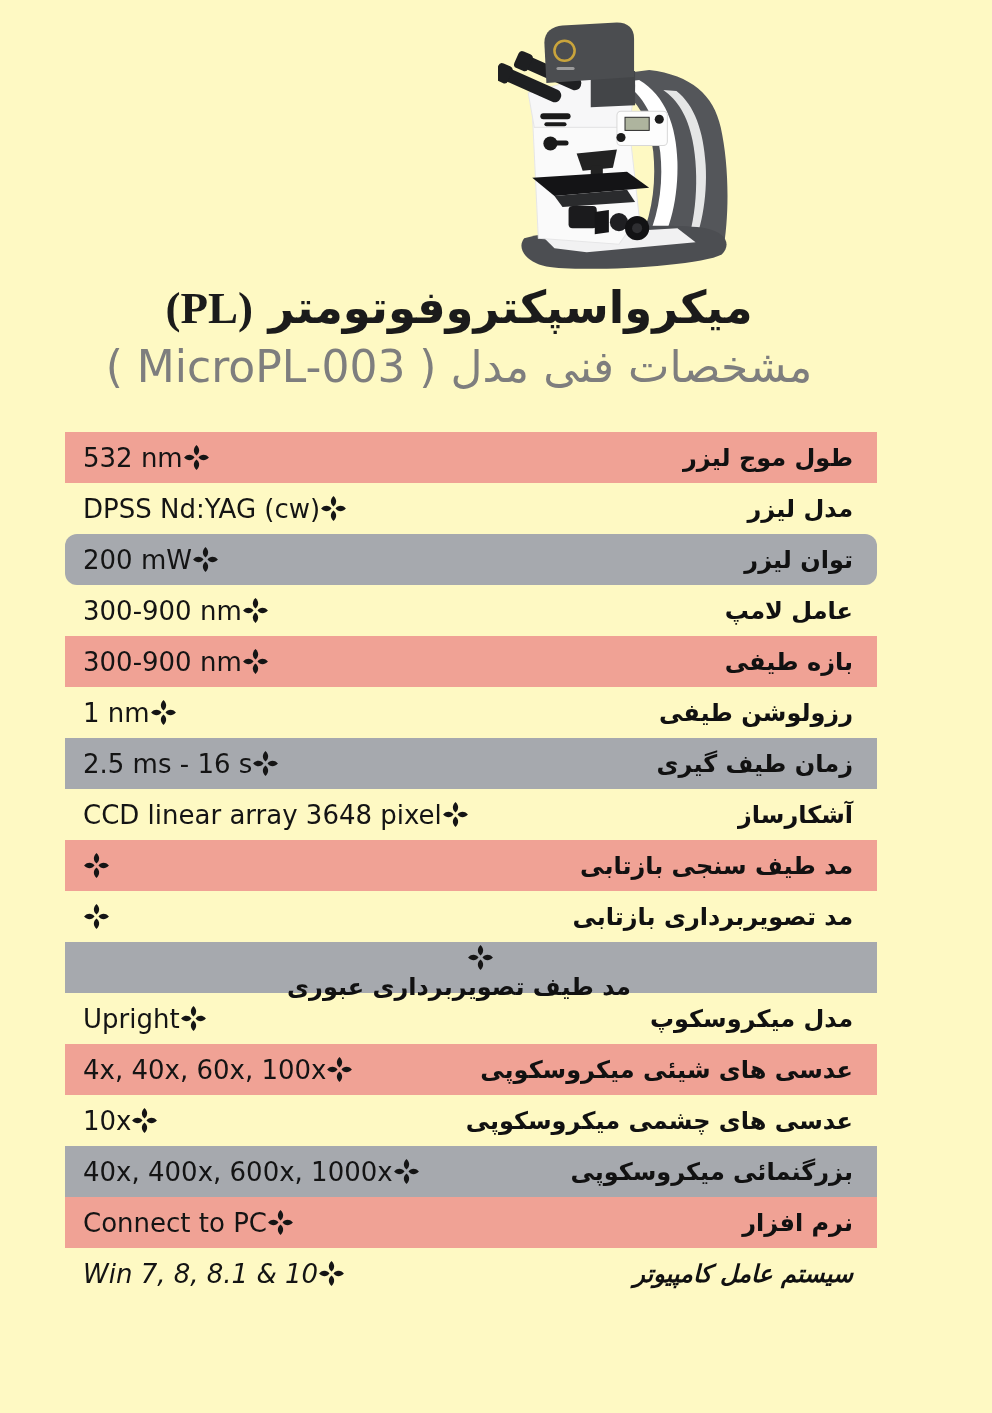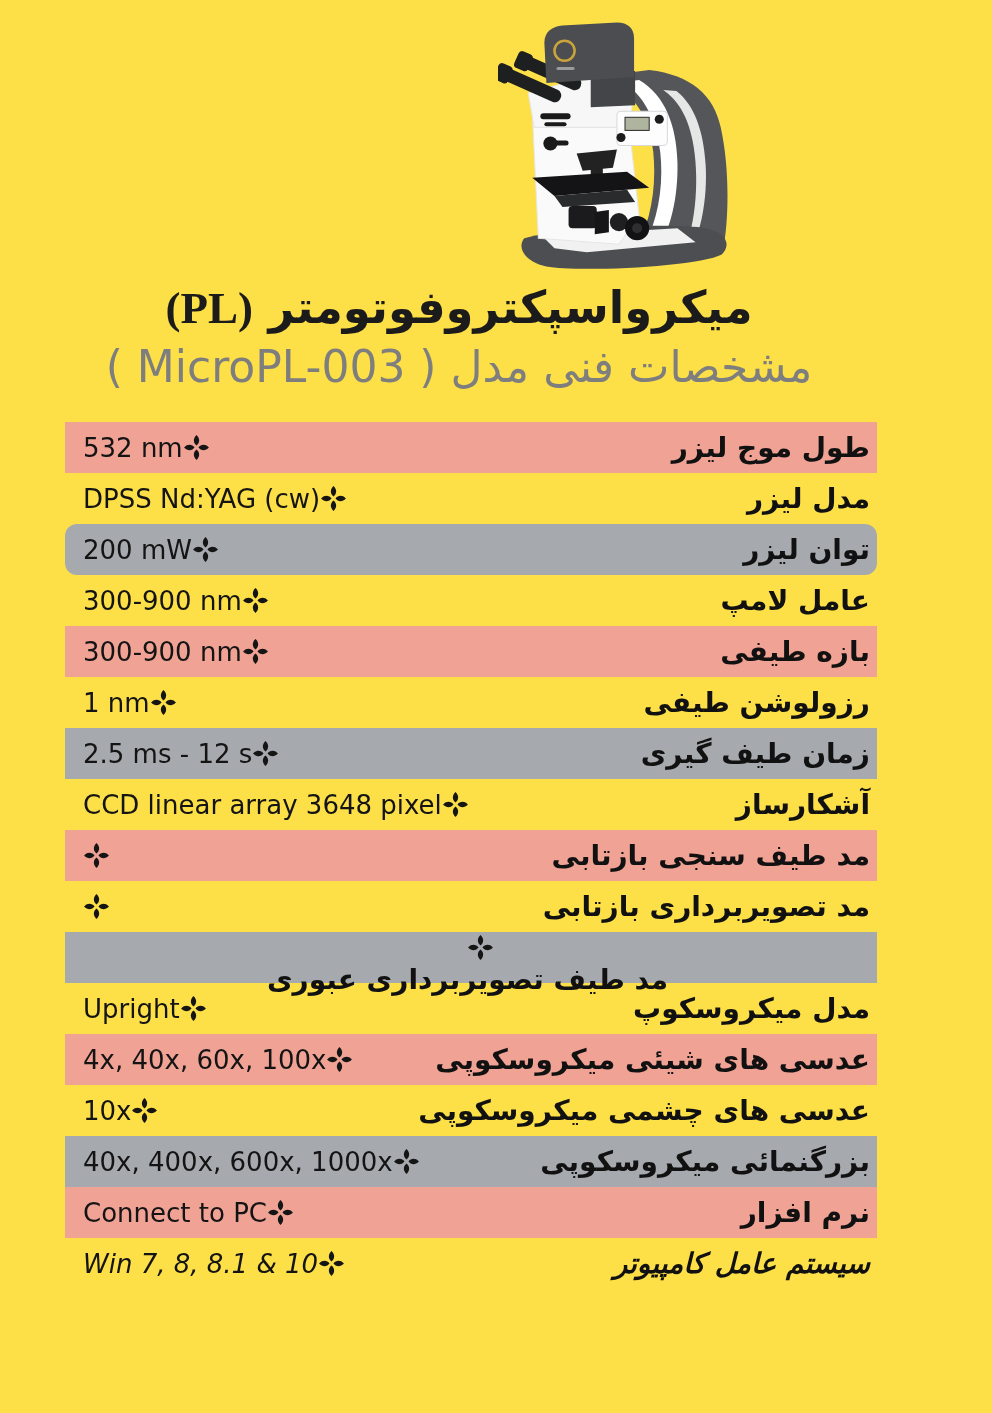--- a/index.html
+++ b/index.html
@@ -1,19 +1,19 @@
 <!DOCTYPE html>
 <html lang="fa"><head>
 <meta charset="utf-8">
 <style>
   * { margin:0; padding:0; box-sizing:border-box; }
   body { background:#ffffff; font-family:"DejaVu Sans", sans-serif; }
   .page {
     position:relative; width:992px; height:1413px;
-    background:#fde047; overflow:hidden; margin:0 auto;
+    background:#fef9c3; overflow:hidden; margin:0 auto;
   }
   
   .microscope {
     position:absolute; left:498px; top:14px; width:252px; height:258px;
   }
   
   .header {
     position:absolute; top:282px; left:0; width:918px; text-align:center;
   }
   .title {
@@ -35,22 +35,22 @@
   .row {
     display:flex; align-items:center; justify-content:space-between;
     height:51px; width:100%;
   }
   .value {
     display:flex; align-items:center;
     padding-left:18px; font-size:26px; color:#141414; white-space:nowrap;
   }
   .check { display:inline-flex; align-items:center; }
   .label {
-    direction:rtl; text-align:center; padding-right:7px;
-    font-size:28px; font-weight:bold; color:#111111; white-space:nowrap;
+    direction:rtl; text-align:center; padding-right:24px;
+    font-size:24px; font-weight:bold; color:#111111; white-space:nowrap;
   }
 </style>
 </head>
 <body>
 
 <div class="page">
 
   <div class="microscope">
     <svg viewBox="0 0 250 255" width="252" height="258">
 
@@ -115,119 +115,119 @@
       <span>میکرواسپکتروفوتومتر</span>
       <span class="latin">(PL)</span>
     </div>
     <div class="subtitle">
       <span>مشخصات فنی  مدل</span>
       <span class="latin">( MicroPL-003 )</span>
     </div>
   </div>
 
   <div class="spec-table" id="spec-table">
+      <div class="row" style="background: rgb(240, 162, 149); margin-top: 10px;">
+    <div class="value">
+      <span class="value-text">532 nm</span>
+      <span class="check" hidden="">
+        <svg viewBox="-15 -15 30 30" width="27" height="31">
+          <g fill="#151515">
+            <path d="M0 -2.2 C 3.2 -4.6, 4.6 -9.5, 0 -13.8 C -4.6 -9.5, -3.2 -4.6, 0 -2.2 Z"></path>
+            <path d="M0 -2.2 C 3.2 -4.6, 4.6 -9.5, 0 -13.8 C -4.6 -9.5, -3.2 -4.6, 0 -2.2 Z" transform="rotate(90)"></path>
+            <path d="M0 -2.2 C 3.2 -4.6, 4.6 -9.5, 0 -13.8 C -4.6 -9.5, -3.2 -4.6, 0 -2.2 Z" transform="rotate(180)"></path>
+            <path d="M0 -2.2 C 3.2 -4.6, 4.6 -9.5, 0 -13.8 C -4.6 -9.5, -3.2 -4.6, 0 -2.2 Z" transform="rotate(270)"></path>
+          </g>
+        </svg>
+      </span>
+    </div>
+    <div class="label">طول موج لیزر</div>
+  </div>
+      <div class="row" style="background: transparent;">
+    <div class="value">
+      <span class="value-text">DPSS Nd:YAG (cw)</span>
+      <span class="check" hidden="">
+        <svg viewBox="-15 -15 30 30" width="27" height="31">
+          <g fill="#151515">
+            <path d="M0 -2.2 C 3.2 -4.6, 4.6 -9.5, 0 -13.8 C -4.6 -9.5, -3.2 -4.6, 0 -2.2 Z"></path>
+            <path d="M0 -2.2 C 3.2 -4.6, 4.6 -9.5, 0 -13.8 C -4.6 -9.5, -3.2 -4.6, 0 -2.2 Z" transform="rotate(90)"></path>
+            <path d="M0 -2.2 C 3.2 -4.6, 4.6 -9.5, 0 -13.8 C -4.6 -9.5, -3.2 -4.6, 0 -2.2 Z" transform="rotate(180)"></path>
+            <path d="M0 -2.2 C 3.2 -4.6, 4.6 -9.5, 0 -13.8 C -4.6 -9.5, -3.2 -4.6, 0 -2.2 Z" transform="rotate(270)"></path>
+          </g>
+        </svg>
+      </span>
+    </div>
+    <div class="label">مدل لیزر</div>
+  </div>
+      <div class="row" style="background: rgb(166, 169, 174); border-radius: 12px;">
+    <div class="value">
+      <span class="value-text">200 mW</span>
+      <span class="check" hidden="">
+        <svg viewBox="-15 -15 30 30" width="27" height="31">
+          <g fill="#151515">
+            <path d="M0 -2.2 C 3.2 -4.6, 4.6 -9.5, 0 -13.8 C -4.6 -9.5, -3.2 -4.6, 0 -2.2 Z"></path>
+            <path d="M0 -2.2 C 3.2 -4.6, 4.6 -9.5, 0 -13.8 C -4.6 -9.5, -3.2 -4.6, 0 -2.2 Z" transform="rotate(90)"></path>
+            <path d="M0 -2.2 C 3.2 -4.6, 4.6 -9.5, 0 -13.8 C -4.6 -9.5, -3.2 -4.6, 0 -2.2 Z" transform="rotate(180)"></path>
+            <path d="M0 -2.2 C 3.2 -4.6, 4.6 -9.5, 0 -13.8 C -4.6 -9.5, -3.2 -4.6, 0 -2.2 Z" transform="rotate(270)"></path>
+          </g>
+        </svg>
+      </span>
+    </div>
+    <div class="label">توان لیزر</div>
+  </div>
+      <div class="row" style="background: transparent;">
+    <div class="value">
+      <span class="value-text">300-900 nm</span>
+      <span class="check" hidden="">
+        <svg viewBox="-15 -15 30 30" width="27" height="31">
+          <g fill="#151515">
+            <path d="M0 -2.2 C 3.2 -4.6, 4.6 -9.5, 0 -13.8 C -4.6 -9.5, -3.2 -4.6, 0 -2.2 Z"></path>
+            <path d="M0 -2.2 C 3.2 -4.6, 4.6 -9.5, 0 -13.8 C -4.6 -9.5, -3.2 -4.6, 0 -2.2 Z" transform="rotate(90)"></path>
+            <path d="M0 -2.2 C 3.2 -4.6, 4.6 -9.5, 0 -13.8 C -4.6 -9.5, -3.2 -4.6, 0 -2.2 Z" transform="rotate(180)"></path>
+            <path d="M0 -2.2 C 3.2 -4.6, 4.6 -9.5, 0 -13.8 C -4.6 -9.5, -3.2 -4.6, 0 -2.2 Z" transform="rotate(270)"></path>
+          </g>
+        </svg>
+      </span>
+    </div>
+    <div class="label">عامل لامپ</div>
+  </div>
       <div class="row" style="background: rgb(240, 162, 149);">
     <div class="value">
-      <span class="value-text">532 nm</span>
-      <span class="check" hidden="">
-        <svg viewBox="-15 -15 30 30" width="27" height="31">
-          <g fill="#151515">
-            <path d="M0 -2.2 C 3.2 -4.6, 4.6 -9.5, 0 -13.8 C -4.6 -9.5, -3.2 -4.6, 0 -2.2 Z"></path>
-            <path d="M0 -2.2 C 3.2 -4.6, 4.6 -9.5, 0 -13.8 C -4.6 -9.5, -3.2 -4.6, 0 -2.2 Z" transform="rotate(90)"></path>
-            <path d="M0 -2.2 C 3.2 -4.6, 4.6 -9.5, 0 -13.8 C -4.6 -9.5, -3.2 -4.6, 0 -2.2 Z" transform="rotate(180)"></path>
-            <path d="M0 -2.2 C 3.2 -4.6, 4.6 -9.5, 0 -13.8 C -4.6 -9.5, -3.2 -4.6, 0 -2.2 Z" transform="rotate(270)"></path>
-          </g>
-        </svg>
-      </span>
-    </div>
-    <div class="label">طول موج لیزر</div>
-  </div>
-      <div class="row" style="background: transparent;">
-    <div class="value">
-      <span class="value-text">DPSS Nd:YAG (cw)</span>
-      <span class="check" hidden="">
-        <svg viewBox="-15 -15 30 30" width="27" height="31">
-          <g fill="#151515">
-            <path d="M0 -2.2 C 3.2 -4.6, 4.6 -9.5, 0 -13.8 C -4.6 -9.5, -3.2 -4.6, 0 -2.2 Z"></path>
-            <path d="M0 -2.2 C 3.2 -4.6, 4.6 -9.5, 0 -13.8 C -4.6 -9.5, -3.2 -4.6, 0 -2.2 Z" transform="rotate(90)"></path>
-            <path d="M0 -2.2 C 3.2 -4.6, 4.6 -9.5, 0 -13.8 C -4.6 -9.5, -3.2 -4.6, 0 -2.2 Z" transform="rotate(180)"></path>
-            <path d="M0 -2.2 C 3.2 -4.6, 4.6 -9.5, 0 -13.8 C -4.6 -9.5, -3.2 -4.6, 0 -2.2 Z" transform="rotate(270)"></path>
-          </g>
-        </svg>
-      </span>
-    </div>
-    <div class="label">مدل لیزر</div>
-  </div>
-      <div class="row" style="background: rgb(166, 169, 174); border-radius: 12px;">
-    <div class="value">
-      <span class="value-text">200 mW</span>
-      <span class="check" hidden="">
-        <svg viewBox="-15 -15 30 30" width="27" height="31">
-          <g fill="#151515">
-            <path d="M0 -2.2 C 3.2 -4.6, 4.6 -9.5, 0 -13.8 C -4.6 -9.5, -3.2 -4.6, 0 -2.2 Z"></path>
-            <path d="M0 -2.2 C 3.2 -4.6, 4.6 -9.5, 0 -13.8 C -4.6 -9.5, -3.2 -4.6, 0 -2.2 Z" transform="rotate(90)"></path>
-            <path d="M0 -2.2 C 3.2 -4.6, 4.6 -9.5, 0 -13.8 C -4.6 -9.5, -3.2 -4.6, 0 -2.2 Z" transform="rotate(180)"></path>
-            <path d="M0 -2.2 C 3.2 -4.6, 4.6 -9.5, 0 -13.8 C -4.6 -9.5, -3.2 -4.6, 0 -2.2 Z" transform="rotate(270)"></path>
-          </g>
-        </svg>
-      </span>
-    </div>
-    <div class="label">توان لیزر</div>
-  </div>
-      <div class="row" style="background: transparent;">
-    <div class="value">
       <span class="value-text">300-900 nm</span>
       <span class="check" hidden="">
         <svg viewBox="-15 -15 30 30" width="27" height="31">
           <g fill="#151515">
             <path d="M0 -2.2 C 3.2 -4.6, 4.6 -9.5, 0 -13.8 C -4.6 -9.5, -3.2 -4.6, 0 -2.2 Z"></path>
             <path d="M0 -2.2 C 3.2 -4.6, 4.6 -9.5, 0 -13.8 C -4.6 -9.5, -3.2 -4.6, 0 -2.2 Z" transform="rotate(90)"></path>
             <path d="M0 -2.2 C 3.2 -4.6, 4.6 -9.5, 0 -13.8 C -4.6 -9.5, -3.2 -4.6, 0 -2.2 Z" transform="rotate(180)"></path>
             <path d="M0 -2.2 C 3.2 -4.6, 4.6 -9.5, 0 -13.8 C -4.6 -9.5, -3.2 -4.6, 0 -2.2 Z" transform="rotate(270)"></path>
           </g>
         </svg>
       </span>
     </div>
-    <div class="label">عامل لامپ</div>
-  </div>
-      <div class="row" style="background: rgb(240, 162, 149);">
-    <div class="value">
-      <span class="value-text">300-900 nm</span>
-      <span class="check" hidden="">
-        <svg viewBox="-15 -15 30 30" width="27" height="31">
-          <g fill="#151515">
-            <path d="M0 -2.2 C 3.2 -4.6, 4.6 -9.5, 0 -13.8 C -4.6 -9.5, -3.2 -4.6, 0 -2.2 Z"></path>
-            <path d="M0 -2.2 C 3.2 -4.6, 4.6 -9.5, 0 -13.8 C -4.6 -9.5, -3.2 -4.6, 0 -2.2 Z" transform="rotate(90)"></path>
-            <path d="M0 -2.2 C 3.2 -4.6, 4.6 -9.5, 0 -13.8 C -4.6 -9.5, -3.2 -4.6, 0 -2.2 Z" transform="rotate(180)"></path>
-            <path d="M0 -2.2 C 3.2 -4.6, 4.6 -9.5, 0 -13.8 C -4.6 -9.5, -3.2 -4.6, 0 -2.2 Z" transform="rotate(270)"></path>
-          </g>
-        </svg>
-      </span>
-    </div>
     <div class="label">بازه طیفی</div>
   </div>
       <div class="row" style="background: transparent;">
     <div class="value">
       <span class="value-text">1 nm</span>
       <span class="check" hidden="">
         <svg viewBox="-15 -15 30 30" width="27" height="31">
           <g fill="#151515">
             <path d="M0 -2.2 C 3.2 -4.6, 4.6 -9.5, 0 -13.8 C -4.6 -9.5, -3.2 -4.6, 0 -2.2 Z"></path>
             <path d="M0 -2.2 C 3.2 -4.6, 4.6 -9.5, 0 -13.8 C -4.6 -9.5, -3.2 -4.6, 0 -2.2 Z" transform="rotate(90)"></path>
             <path d="M0 -2.2 C 3.2 -4.6, 4.6 -9.5, 0 -13.8 C -4.6 -9.5, -3.2 -4.6, 0 -2.2 Z" transform="rotate(180)"></path>
             <path d="M0 -2.2 C 3.2 -4.6, 4.6 -9.5, 0 -13.8 C -4.6 -9.5, -3.2 -4.6, 0 -2.2 Z" transform="rotate(270)"></path>
           </g>
         </svg>
       </span>
     </div>
     <div class="label">رزولوشن طیفی</div>
   </div>
       <div class="row" style="background: rgb(166, 169, 174);">
     <div class="value">
-      <span class="value-text">2.5 ms - 12 s</span>
+      <span class="value-text">2.5 ms - 16 s</span>
       <span class="check" hidden="">
         <svg viewBox="-15 -15 30 30" width="27" height="31">
           <g fill="#151515">
             <path d="M0 -2.2 C 3.2 -4.6, 4.6 -9.5, 0 -13.8 C -4.6 -9.5, -3.2 -4.6, 0 -2.2 Z"></path>
             <path d="M0 -2.2 C 3.2 -4.6, 4.6 -9.5, 0 -13.8 C -4.6 -9.5, -3.2 -4.6, 0 -2.2 Z" transform="rotate(90)"></path>
             <path d="M0 -2.2 C 3.2 -4.6, 4.6 -9.5, 0 -13.8 C -4.6 -9.5, -3.2 -4.6, 0 -2.2 Z" transform="rotate(180)"></path>
             <path d="M0 -2.2 C 3.2 -4.6, 4.6 -9.5, 0 -13.8 C -4.6 -9.5, -3.2 -4.6, 0 -2.2 Z" transform="rotate(270)"></path>
           </g>
         </svg>
       </span>

